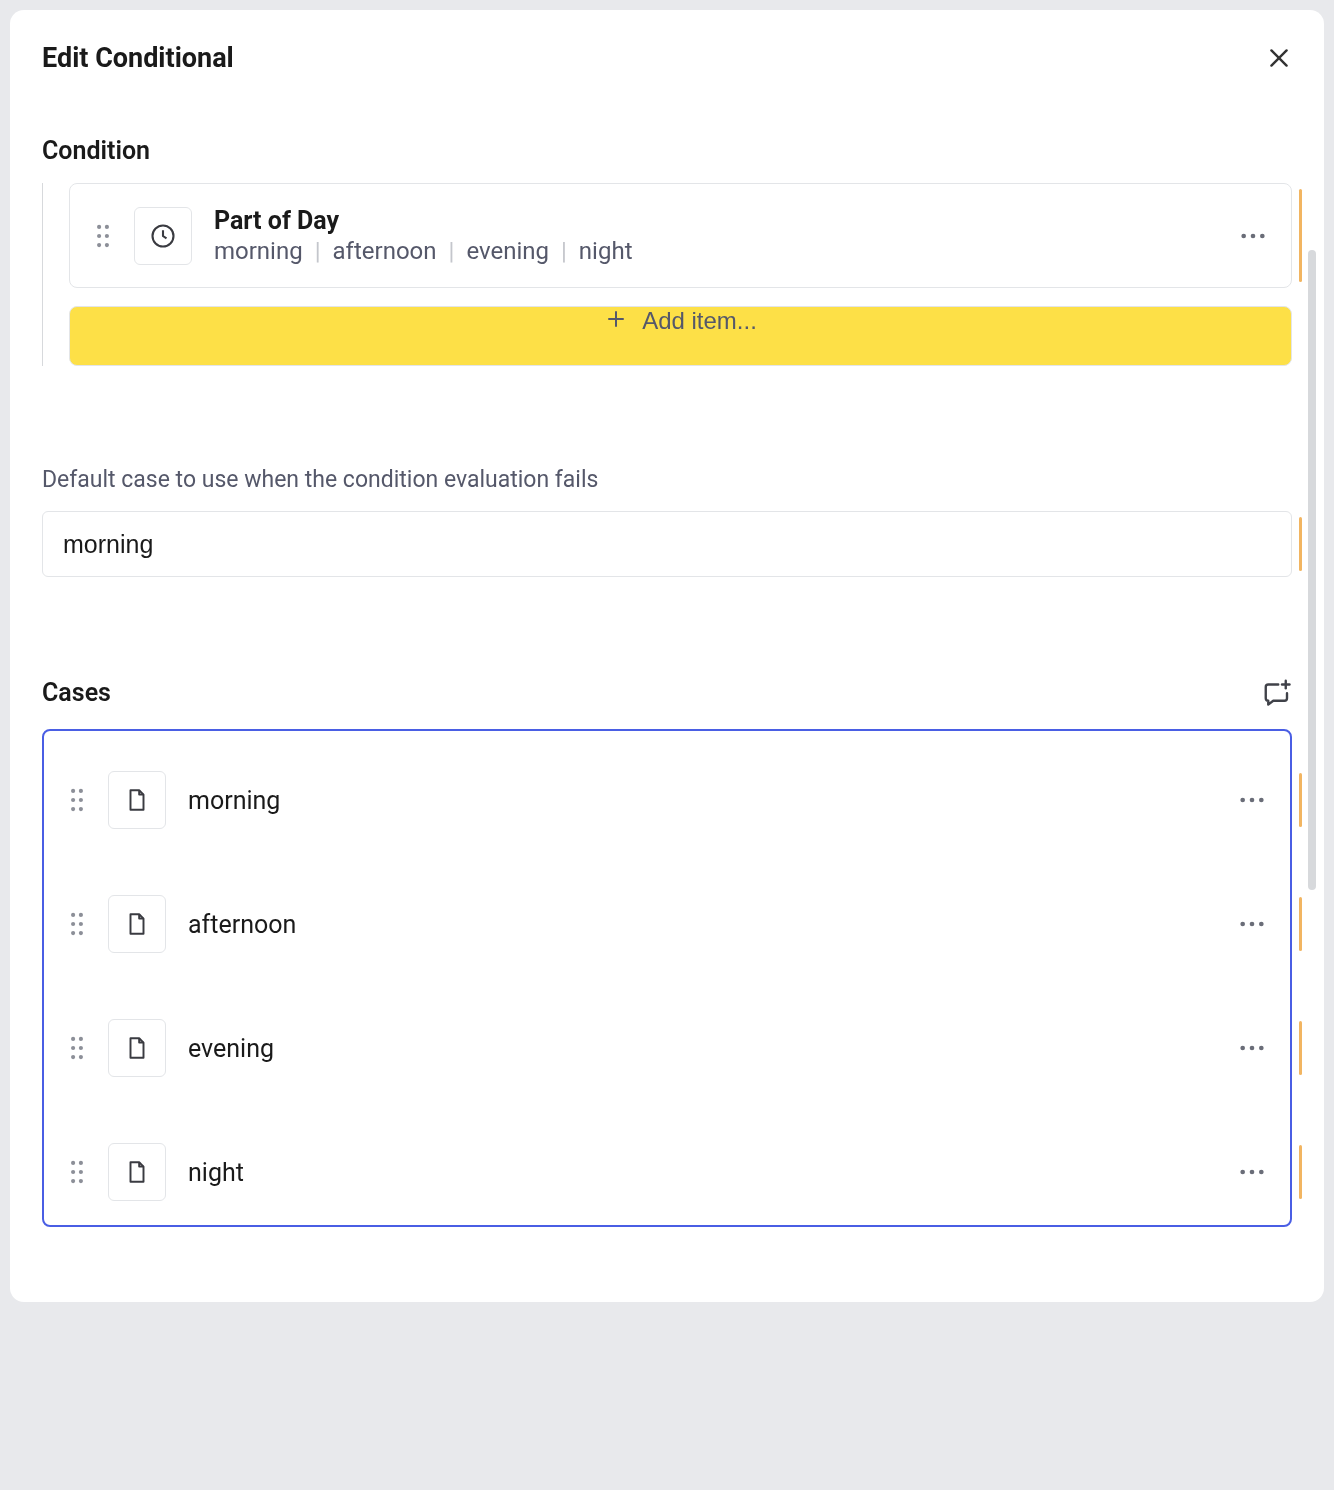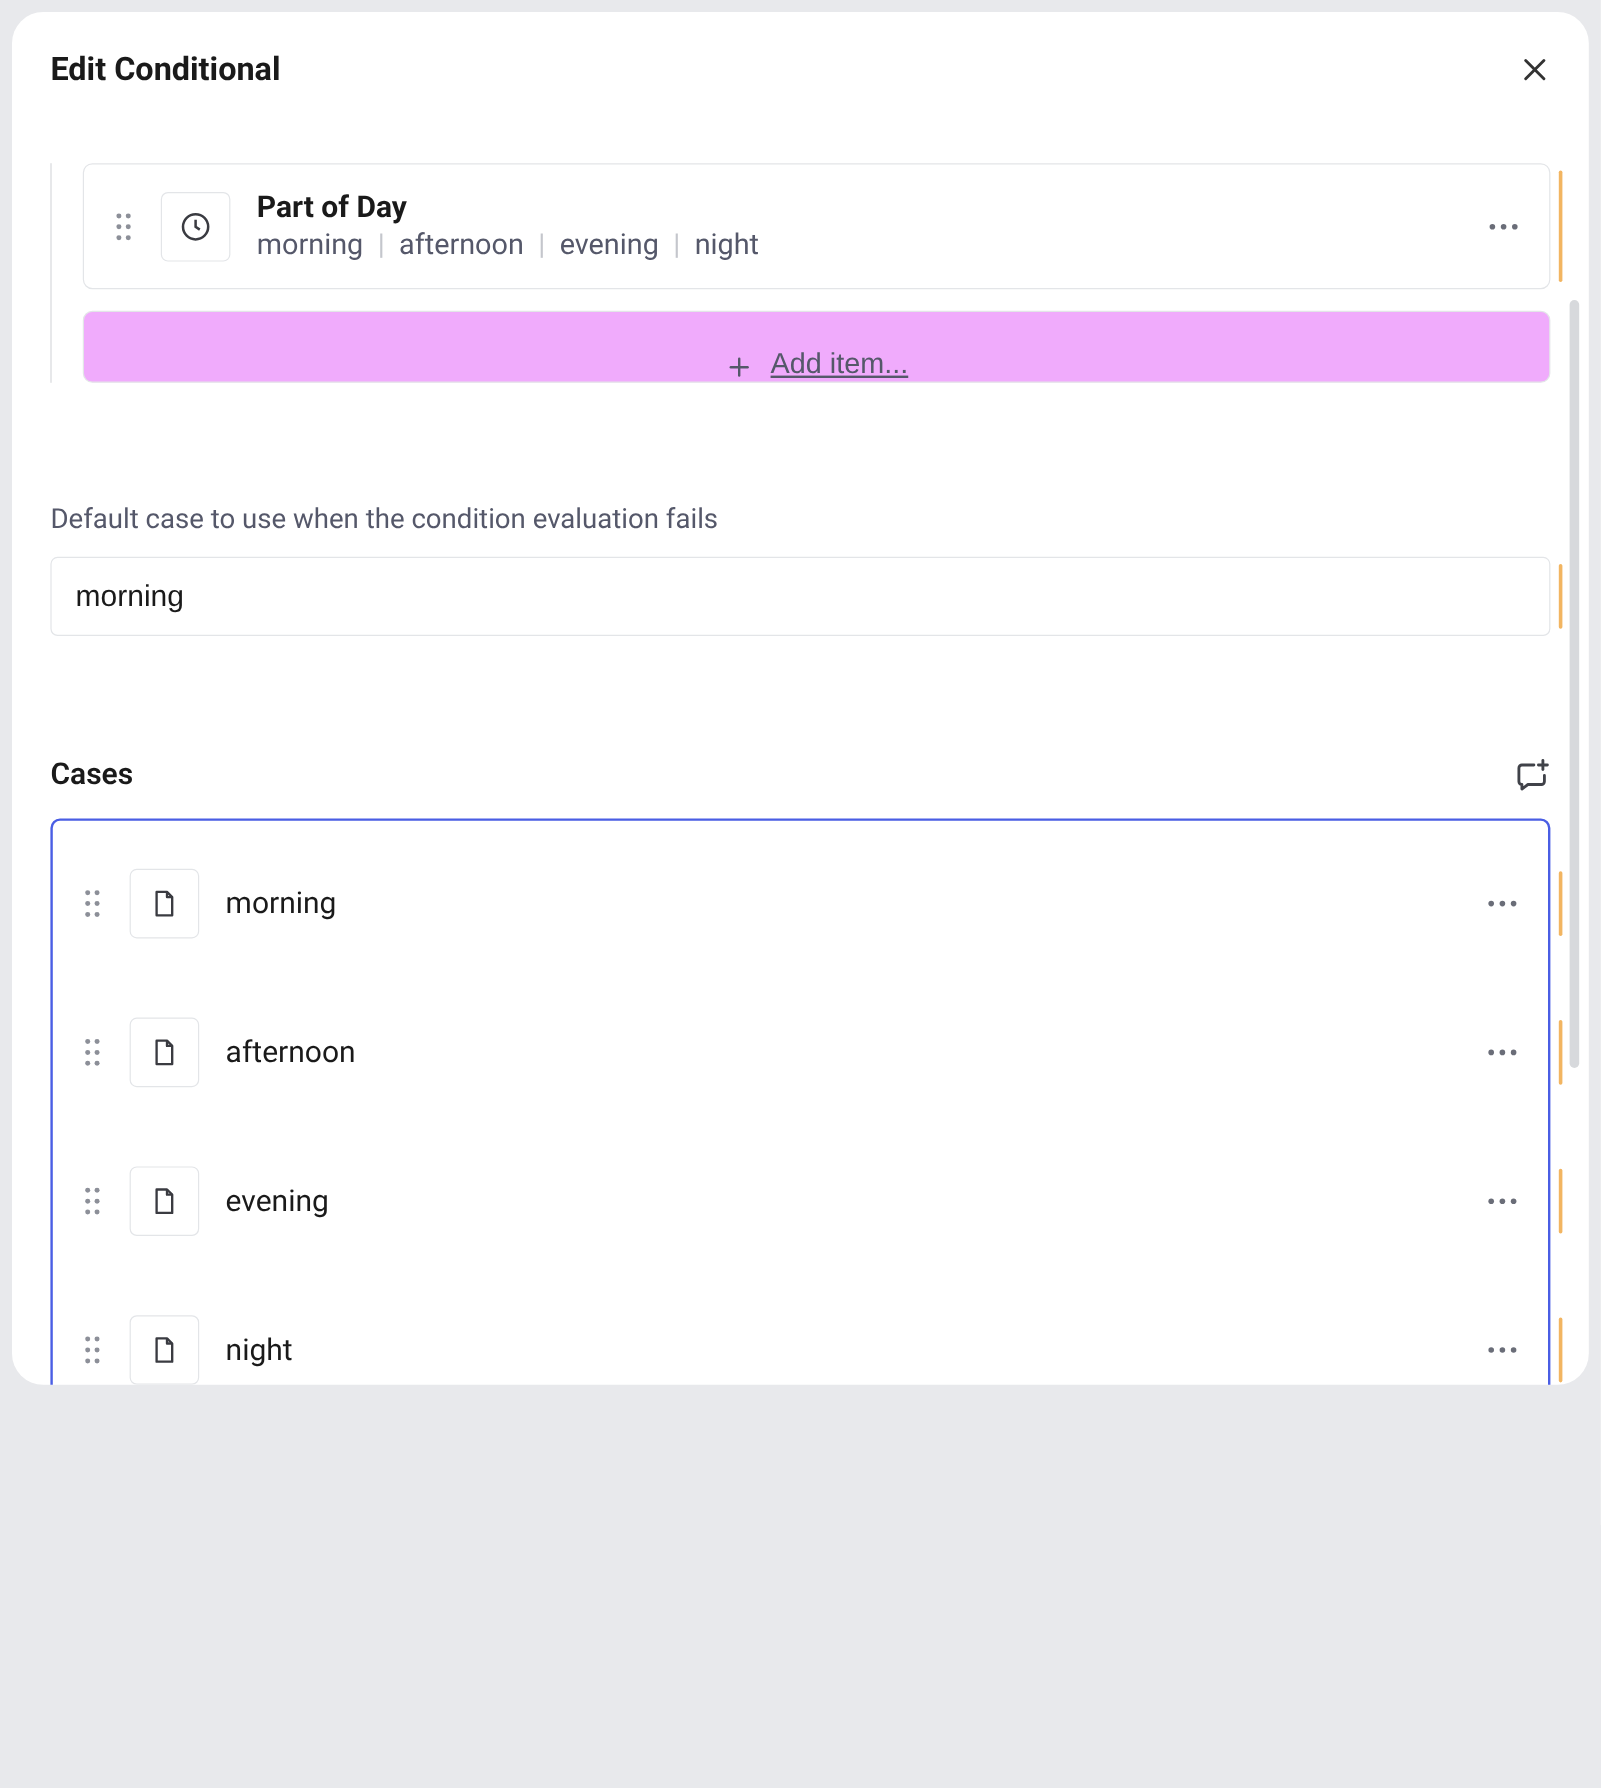--- a/index.html
+++ b/index.html
@@ -4,24 +4,24 @@
   <style>
     * { box-sizing: border-box; margin: 0; padding: 0; }
     body {
       font-family: -apple-system, BlinkMacSystemFont, "Segoe UI", Roboto, Helvetica, Arial, sans-serif;
       background: #e8e9ec;
       padding: 10px;
       color: #1a1a1a;
     }
     .panel {
       background: #fff;
-      border-radius: 26px;
+      border-radius: 14px;
       padding: 32px;
       width: 1314px;
-      height: 1144px;
+      height: 1292px;
       margin: 0 auto;
       position: relative;
       overflow: hidden;
     }
     .panel-header {
       display: flex;
       justify-content: space-between;
       align-items: center;
       margin-bottom: 62px;
     }
@@ -117,30 +117,29 @@
       color: #6a6d78;
       cursor: pointer;
       display:flex;
       align-items:center;
     }
     .add-item-btn {
       margin-top: 18px;
       width: 100%;
       border: 1.5px solid #e3e5e8;
       border-radius: 8px;
-      background: #f0abfc;
+      background: #fde047;
       height: 60px;
       display: flex;
-      align-items: flex-end;
+      align-items: flex-start;
       justify-content: center;
       gap: 14px;
       font-size: 24px;
       color: #55586a;
       cursor: pointer;
-      text-decoration: underline;
     }
     .default-wrap { position: relative; margin-bottom: 100px;}
     .default-input {
       width: calc(100% - 0px);
       height: 66px;
       border: 1.5px solid #e3e5e8;
       border-radius: 6px;
       font-size: 25px;
       padding: 0 20px;
       color: #1a1a1a;
@@ -208,20 +207,21 @@
     <h1 class="title">Edit Conditional</h1>
     <div class="close-btn">
       <svg width="26" height="26" viewBox="0 0 24 24" fill="none" stroke="currentColor" stroke-width="2.2" stroke-linecap="round">
           <line x1="5" y1="5" x2="19" y2="19"></line>
           <line x1="19" y1="5" x2="5" y2="19"></line>
         </svg>
     </div>
   </div>
 
   <div>
+    <div class="section-title">Condition</div>
 
     <div class="config-block">
 
       <div class="row-wrap">
         <div class="config-item">
           <div class="drag-handle">
             <svg width="18" height="26" viewBox="0 0 12 20" fill="currentColor">
                 <circle cx="3" cy="3" r="1.6"></circle>
                 <circle cx="9" cy="3" r="1.6"></circle>
                 <circle cx="3" cy="10" r="1.6"></circle>

